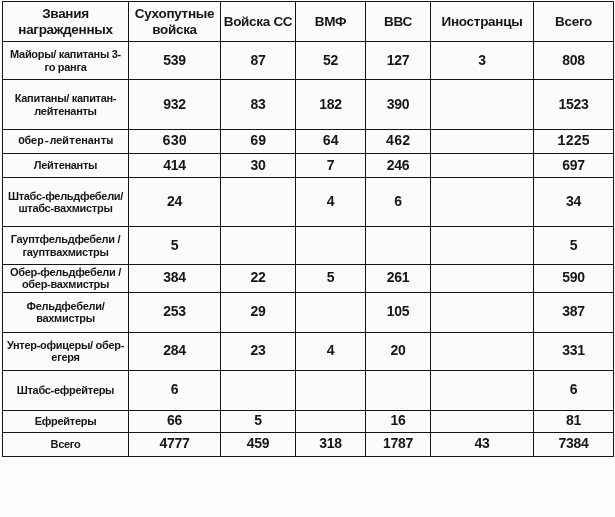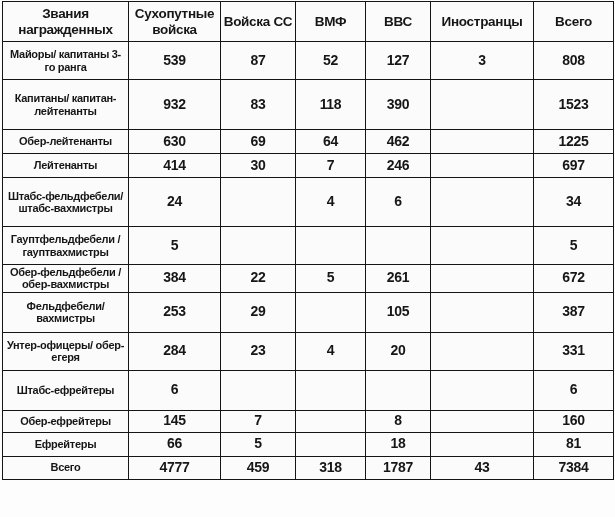--- a/index.html
+++ b/index.html
@@ -41,21 +41,21 @@
   table.ranks td {
     font-size: 14px;
   }
   table.ranks td.rank {
     font-size: 11px;
   }
   
   tr[data-row="header"] { height: 40px; }
   tbody tr:nth-child(1)  { height: 38px; }
   tbody tr:nth-child(2)  { height: 50px; }
-  tbody tr:nth-child(3)  { height: 24px; }
+  tbody tr:nth-child(3)  { height: 24px; font-family: Liberation Mono, monospace; }
   tbody tr:nth-child(4)  { height: 24px; margin-top: 8px; }
   tbody tr:nth-child(5)  { height: 49px; }
   tbody tr:nth-child(6)  { height: 38px; }
   tbody tr:nth-child(7)  { height: 22px; }
   tbody tr:nth-child(8)  { height: 40px; }
   tbody tr:nth-child(9)  { height: 38px; }
   tbody tr:nth-child(10) { height: 40px; }
   tbody tr:nth-child(11) { height: 22px; }
   tbody tr:nth-child(12) { height: 24px; }
   tbody tr:nth-child(13) { height: 23px; }
@@ -94,21 +94,21 @@
           <td>87</td>
           <td>52</td>
           <td>127</td>
           <td>3</td>
           <td>808</td>
         </tr>
         <tr>
           <td class="rank">Капитаны/ капитан-лейтенанты</td>
           <td>932</td>
           <td>83</td>
-          <td>118</td>
+          <td>182</td>
           <td>390</td>
           <td></td>
           <td>1523</td>
         </tr>
         <tr>
           <td class="rank">Обер-лейтенанты</td>
           <td>630</td>
           <td>69</td>
           <td>64</td>
           <td>462</td>
@@ -142,21 +142,21 @@
           <td></td>
           <td>5</td>
         </tr>
         <tr>
           <td class="rank">Обер-фельдфебели / обер-вахмистры</td>
           <td>384</td>
           <td>22</td>
           <td>5</td>
           <td>261</td>
           <td></td>
-          <td>672</td>
+          <td>590</td>
         </tr>
         <tr>
           <td class="rank">Фельдфебели/ вахмистры</td>
           <td>253</td>
           <td>29</td>
           <td></td>
           <td>105</td>
           <td></td>
           <td>387</td>
         </tr>
@@ -172,34 +172,25 @@
         <tr>
           <td class="rank">Штабс-ефрейтеры</td>
           <td>6</td>
           <td></td>
           <td></td>
           <td></td>
           <td></td>
           <td>6</td>
         </tr>
         <tr>
-          <td class="rank">Обер-ефрейтеры</td>
-          <td>145</td>
-          <td>7</td>
-          <td></td>
-          <td>8</td>
-          <td></td>
-          <td>160</td>
-        </tr>
-        <tr>
           <td class="rank">Ефрейтеры</td>
           <td>66</td>
           <td>5</td>
           <td></td>
-          <td>18</td>
+          <td>16</td>
           <td></td>
           <td>81</td>
         </tr>
         <tr>
           <td class="rank">Всего</td>
           <td>4777</td>
           <td>459</td>
           <td>318</td>
           <td>1787</td>
           <td>43</td>

